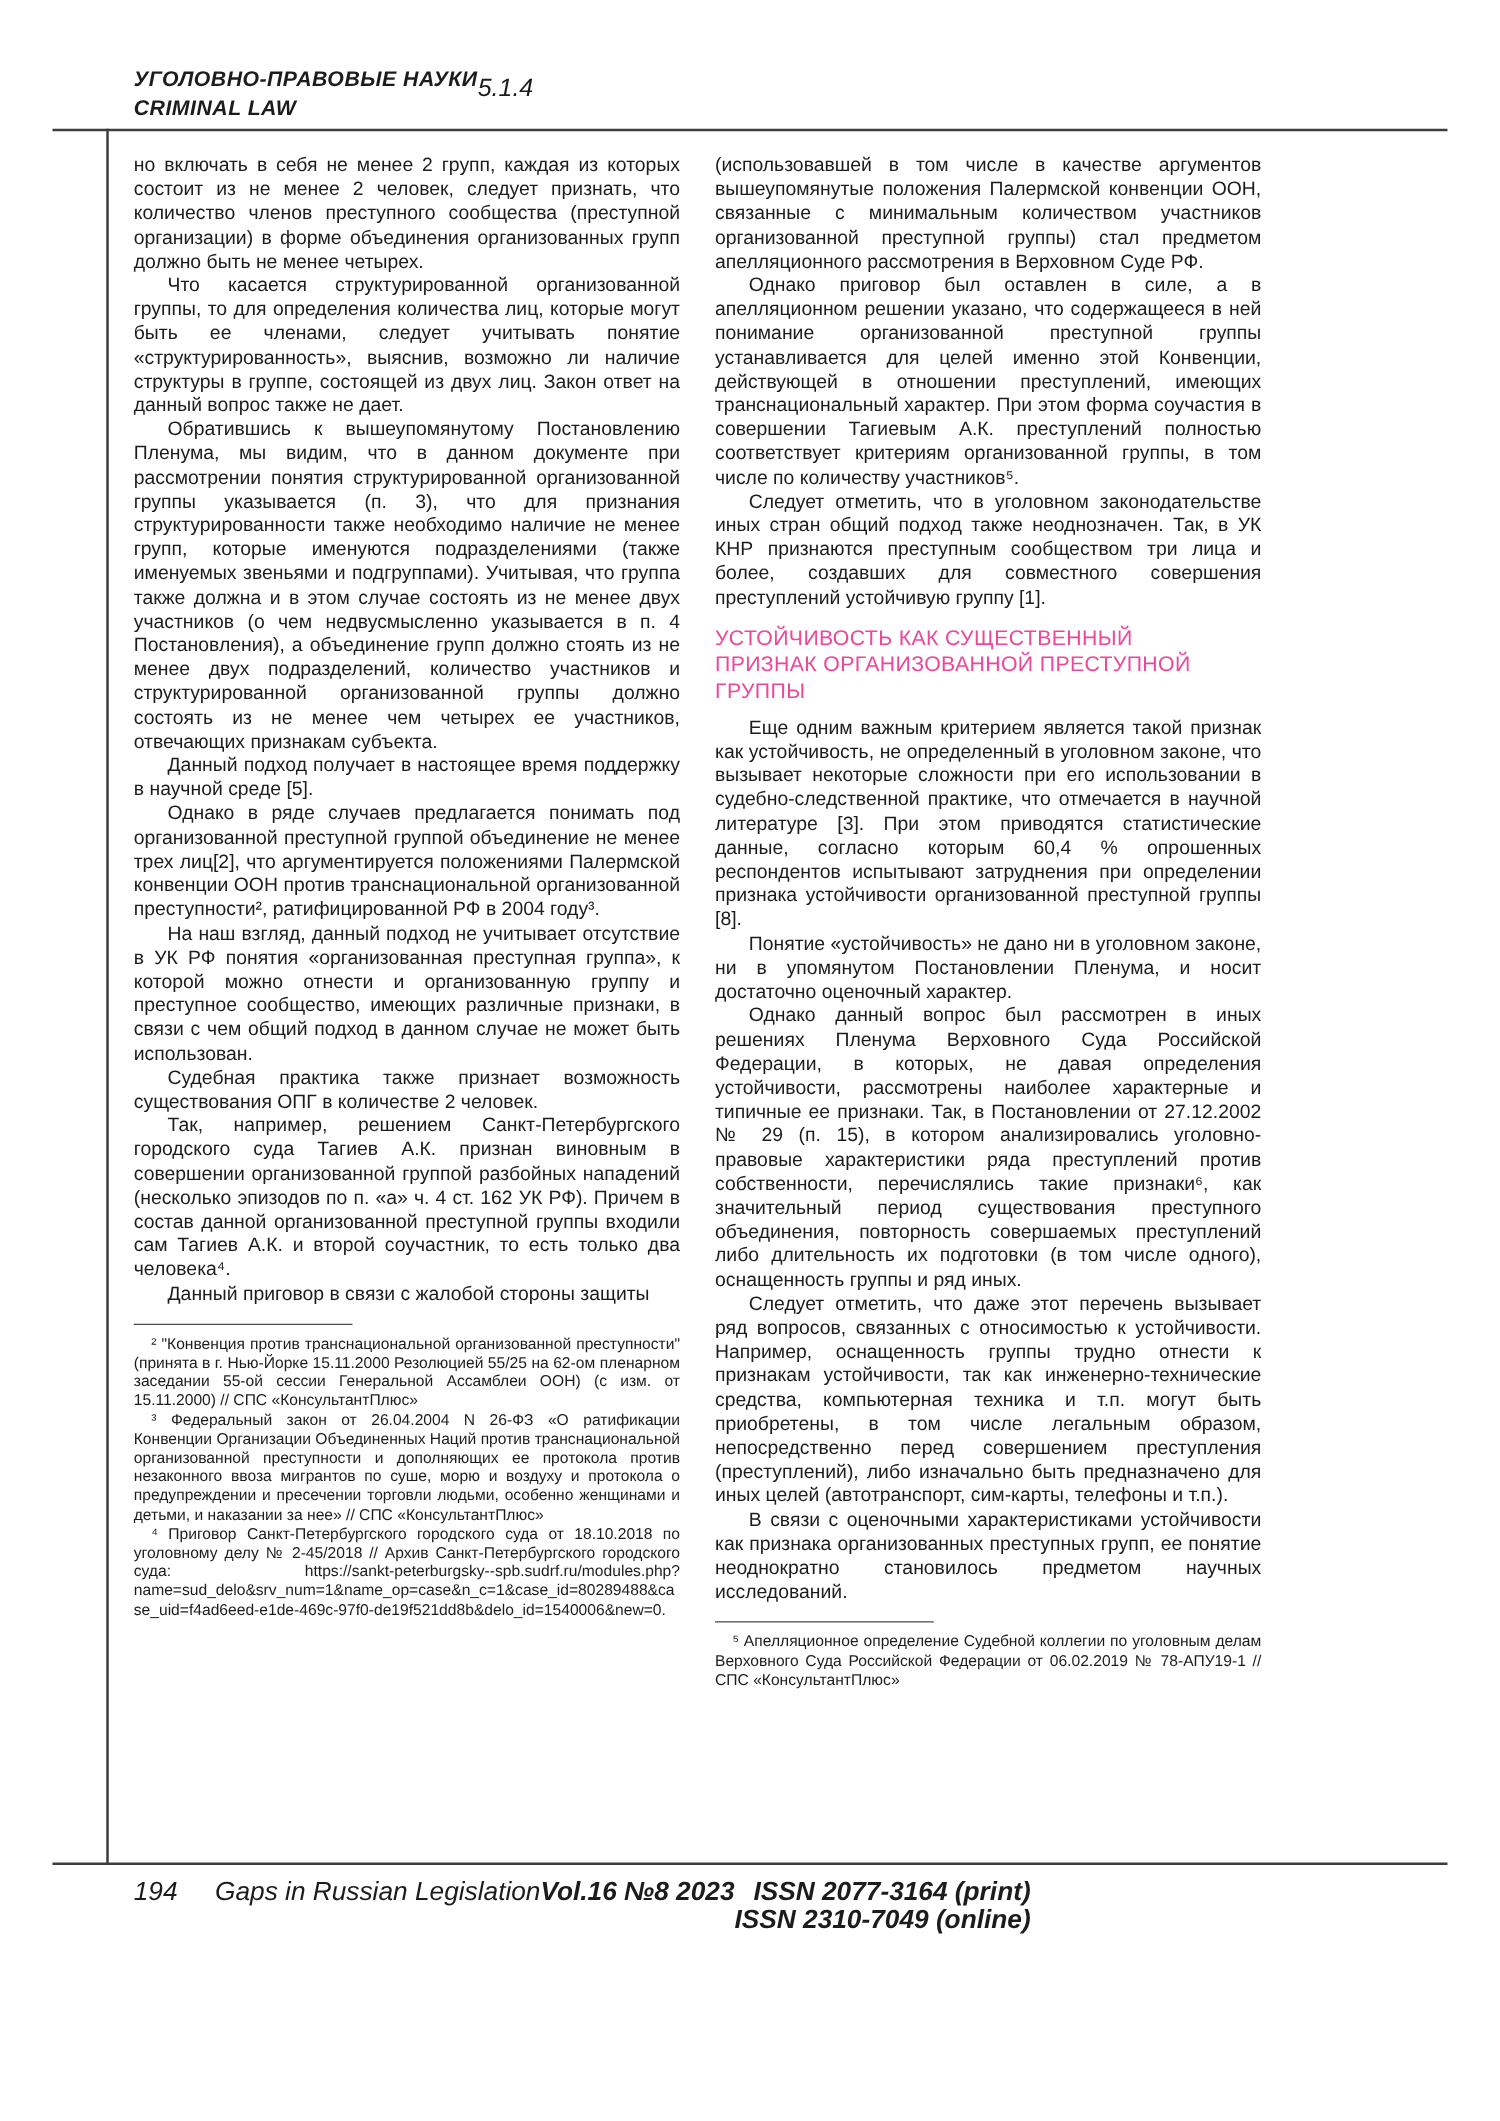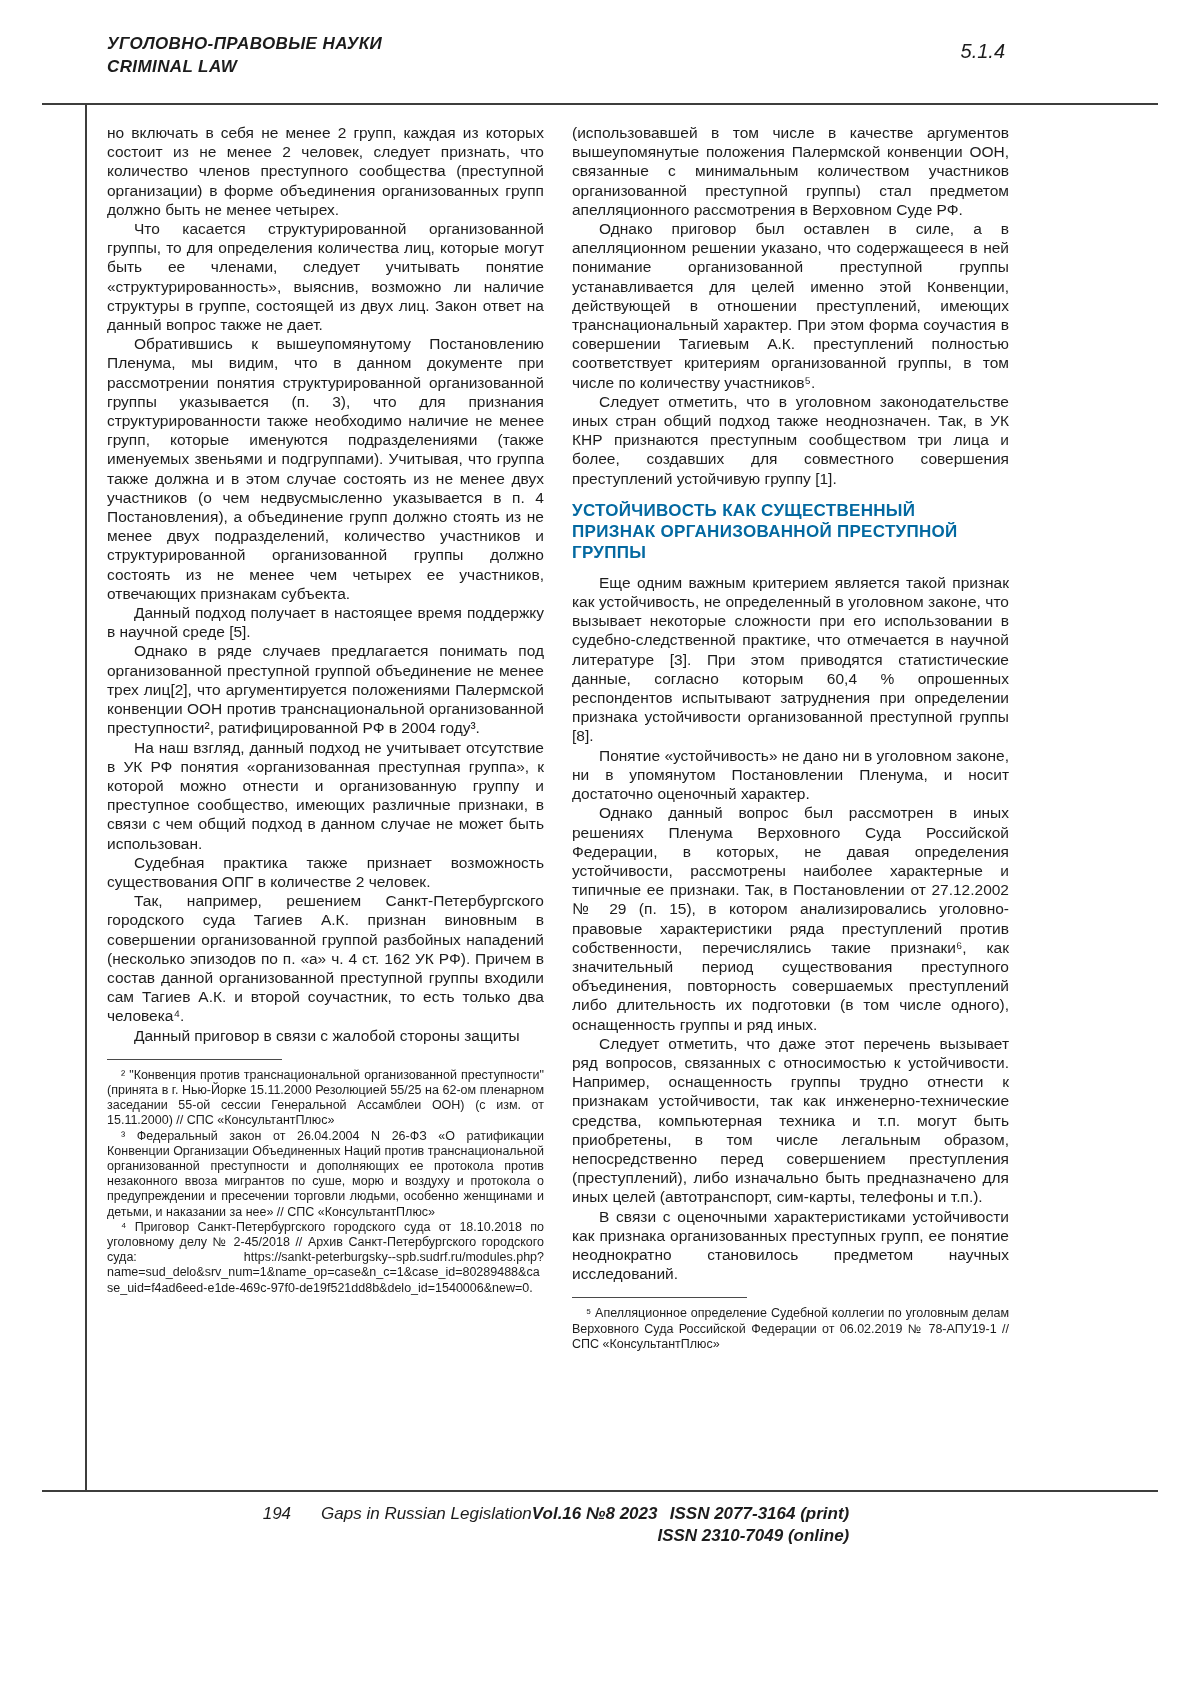--- a/index.html
+++ b/index.html
@@ -10,22 +10,22 @@
     position: relative;
     overflow: hidden;
     font-family: "Liberation Sans", "DejaVu Sans", sans-serif;
     color: #1c1c1c;
   }
   .page { position: absolute; inset: 0; overflow: hidden; }
 
   
   .page-header {
     position: absolute;
-    top: 32px; left: 107px; right: 195px;
-    display: flex; justify-content: space-between; align-items: flex-start;
+    top: 52px; left: 107px; right: 195px;
+    display: flex; justify-content: flex-start; align-items: flex-start;
   }
   .header-titles { display: flex; flex-direction: column; }
   .header-title-ru, .header-title-en {
     font-weight: bold; font-style: italic;
     font-size: 17px; line-height: 23px; letter-spacing: 0.4px;
   }
   .header-code {
     font-weight: normal; font-style: italic;
     font-size: 20px; padding-top: 8px;
   }
@@ -46,24 +46,24 @@
     font-size: 15.5px;
     line-height: 19.2px;
     text-align: justify;
     hyphens: auto;
     -webkit-hyphens: auto;
   }
   .para { text-indent: 27px; }
   .para.no-indent { text-indent: 0; }
 
   .section-heading {
-    font-weight: 700;
+    font-weight: 400;
     font-size: 17px;
     line-height: 21px;
-    color: #0369a1;
+    color: #ec4899;
     margin: 12px 0 10px 0;
     white-space: pre-line;
     text-align: left;
     letter-spacing: 0.3px;
     hyphens: none;
   }
 
   .footnote-rule {
     width: 40%; height: 1px; background: #4a4a4a;
     margin: 14px 0 8px 0;
@@ -73,22 +73,22 @@
     line-height: 15.2px;
     text-indent: 14px;
     overflow-wrap: break-word;
     word-break: break-word;
   }
 
   
   .page-footer {
     position: absolute;
     top: 1503px; left: 107px; width: 898px;
-    display: flex; justify-content: center; align-items: flex-start;
-    font-style: italic; font-size: 17px; line-height: 22px;
+    display: flex; justify-content: flex-start; align-items: flex-start;
+    font-style: italic; font-size: 21px; line-height: 22px;
   }
   .footer-left { display: flex; gap: 30px; }
   .footer-page-number { font-weight: 400; }
   .footer-journal { font-weight: 400; }
   .footer-center { font-weight: 700; }
   .footer-right { text-align: right; font-weight: 700; }
 </style>
 </head>
 <body>
 

